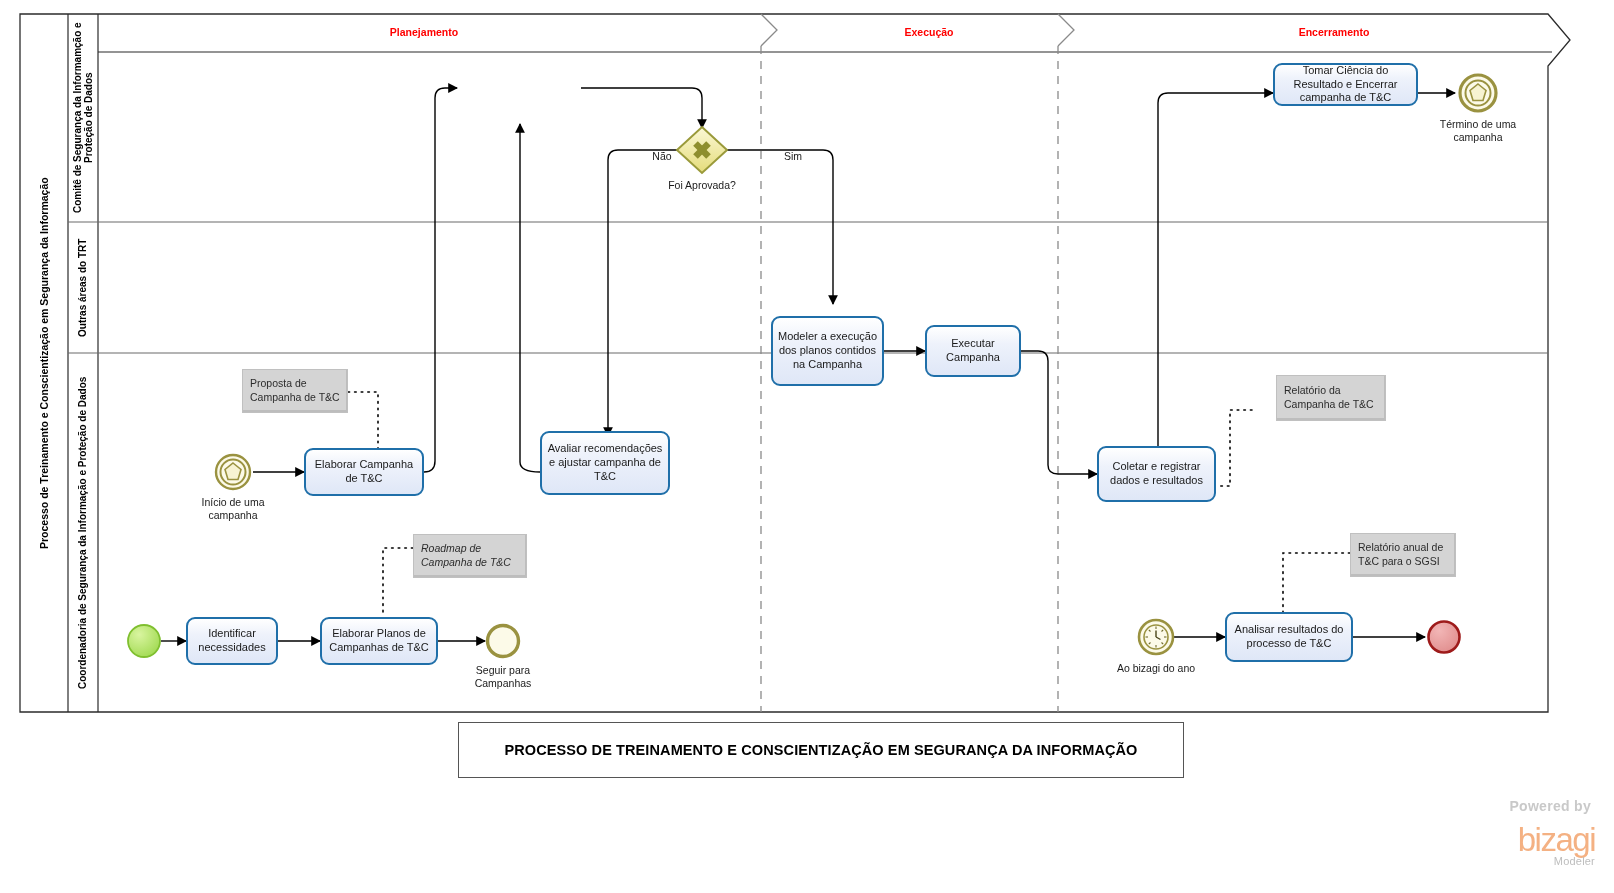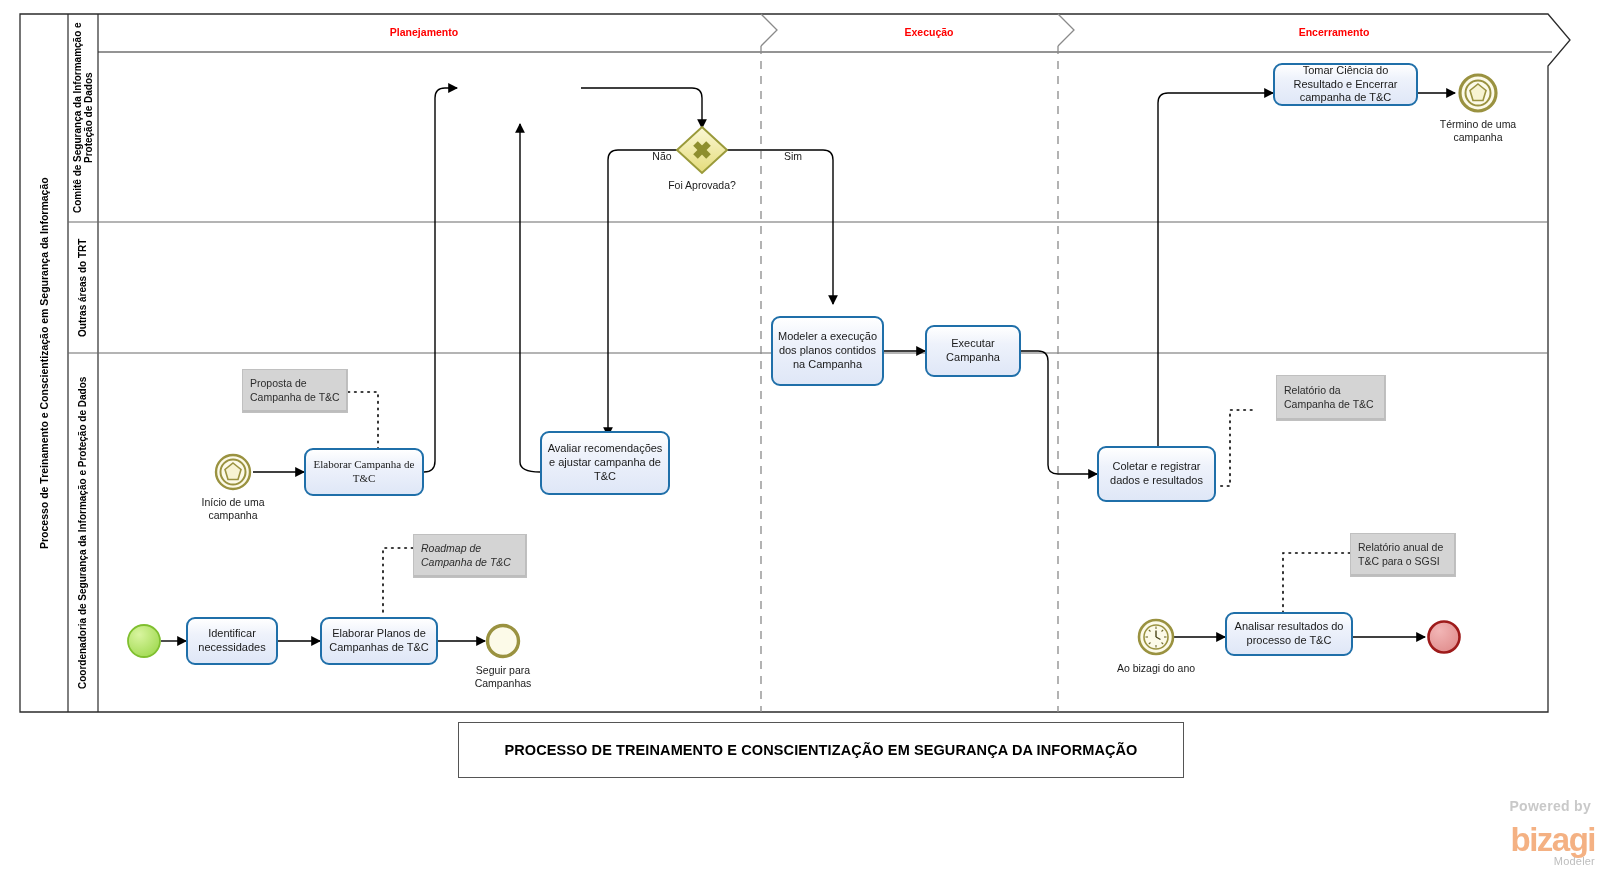--- a/index.html
+++ b/index.html
@@ -95,21 +95,21 @@
     display:flex;align-items:center;justify-content:center;
     text-align:center;
     font-weight:bold;
     font-size:14.5px;
     color:#000;
     line-height:1.25;
     letter-spacing:.1px;
   }
   .bizagi{position:absolute;text-align:right;}
   .bz-powered{font-size:14px;color:#c9c9c9;letter-spacing:.3px;margin:0 4px 12px 0;font-weight:bold;}
-  .bz-name{font-size:33px;color:#F4B183;font-weight:bold;letter-spacing:-1.5px;line-height:.85;}
+  .bz-name{font-size:33px;color:#F4B183;font-weight:normal;letter-spacing:-1.5px;line-height:.85;}
   .bz-sub{font-size:11px;color:#bdbdbd;margin-top:1px;letter-spacing:.2px;}
 </style>
 </head>
 <body>
 
 <div id="stage">
 
   <svg id="diagram" viewBox="0 0 1614 893">
     <defs>
       <marker id="arrow" viewBox="0 0 10 10" refX="9" refY="5" markerWidth="7" markerHeight="7" orient="auto-start-reverse">
@@ -251,31 +251,31 @@
   <div class="phase-label" style="left:929px;top:26px;">Execução</div>
   <div class="phase-label" style="left:1334px;top:26px;">Encerramento</div>
 
 
   <div class="node task" style="left:1273px;top:63px;width:145px;height:43px;">Tomar Ciência do Resultado e Encerrar campanha de T&amp;C</div>
 
   <div class="node task" style="left:771px;top:316px;width:113px;height:70px;">Modeler a execução dos planos contidos na Campanha</div>
 
   <div class="node task" style="left:925px;top:325px;width:96px;height:52px;">Executar Campanha</div>
 
-  <div class="node task" style="left:304px;top:448px;width:120px;height:48px;font-family:Liberation Serif, serif;">Elaborar Campanha de T&amp;C</div>
+  <div class="node task" style="left:304px;top:448px;width:120px;height:48px;">Elaborar Campanha de T&amp;C</div>
 
   <div class="node task" style="left:540px;top:431px;width:130px;height:64px;">Avaliar recomendações e ajustar campanha de T&amp;C</div>
 
   <div class="node task" style="left:1097px;top:446px;width:119px;height:56px;">Coletar e registrar dados e resultados</div>
 
   <div class="node task" style="left:186px;top:617px;width:92px;height:48px;">Identificar necessidades</div>
 
   <div class="node task" style="left:320px;top:617px;width:118px;height:48px;">Elaborar Planos de Campanhas de T&amp;C</div>
 
-  <div class="node task" style="left:1225px;top:612px;width:128px;height:44px;">Analisar resultados do processo de T&amp;C</div>
+  <div class="node task" style="left:1225px;top:612px;width:128px;height:50px;">Analisar resultados do processo de T&amp;C</div>
 
   <div class="node annot" style="left:242px;top:369px;width:106px;height:44px;">Proposta de Campanha de T&amp;C</div>
 
   <div class="node annot" style="left:413px;top:534px;width:114px;height:44px;font-style:italic;">Roadmap de Campanha de T&amp;C</div>
 
   <div class="node annot" style="left:1252px;top:375px;width:110px;height:46px;margin-left:24px;">Relatório da Campanha de T&amp;C</div>
 
   <div class="node annot" style="left:1350px;top:533px;width:106px;height:44px;">Relatório anual de T&amp;C para o SGSI</div>
 
   <div class="ev-label" style="left:233px;top:496px;width:110px;">Início de uma campanha</div>

